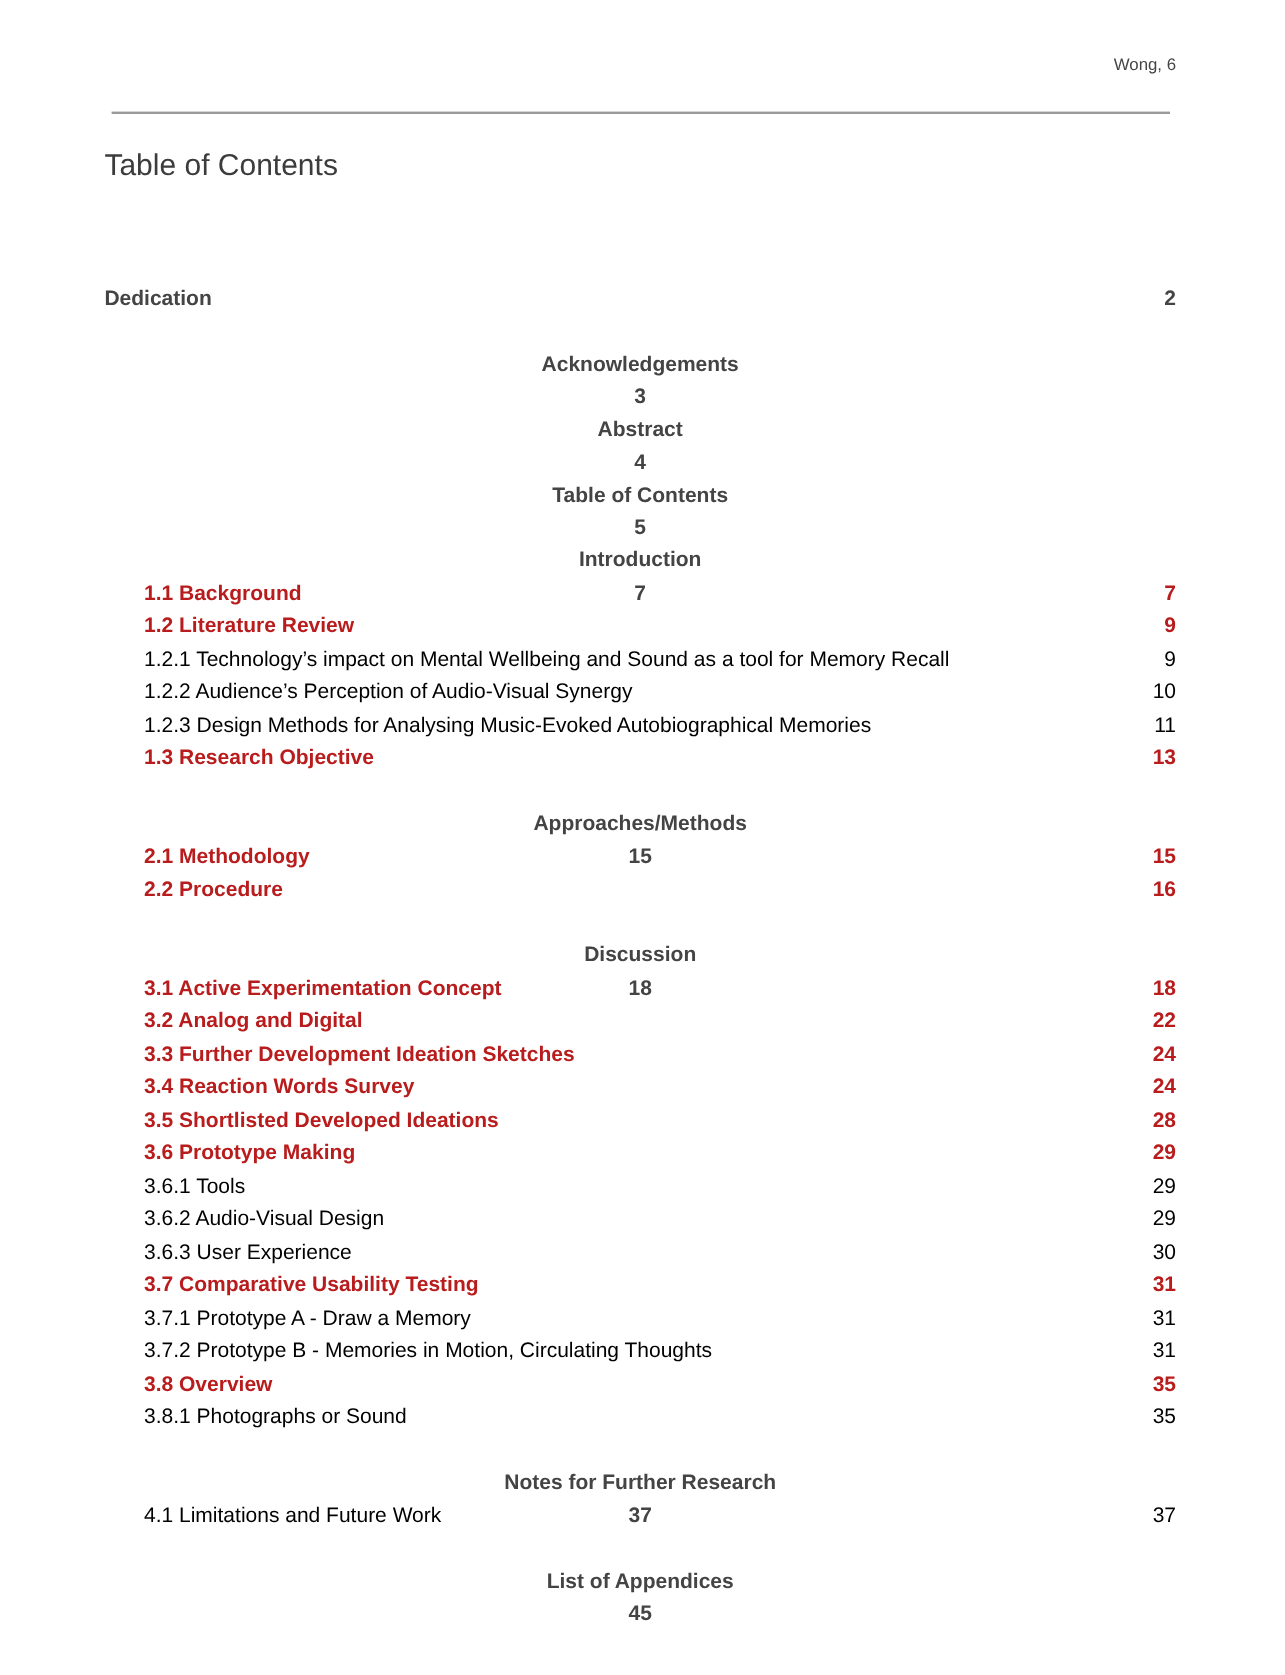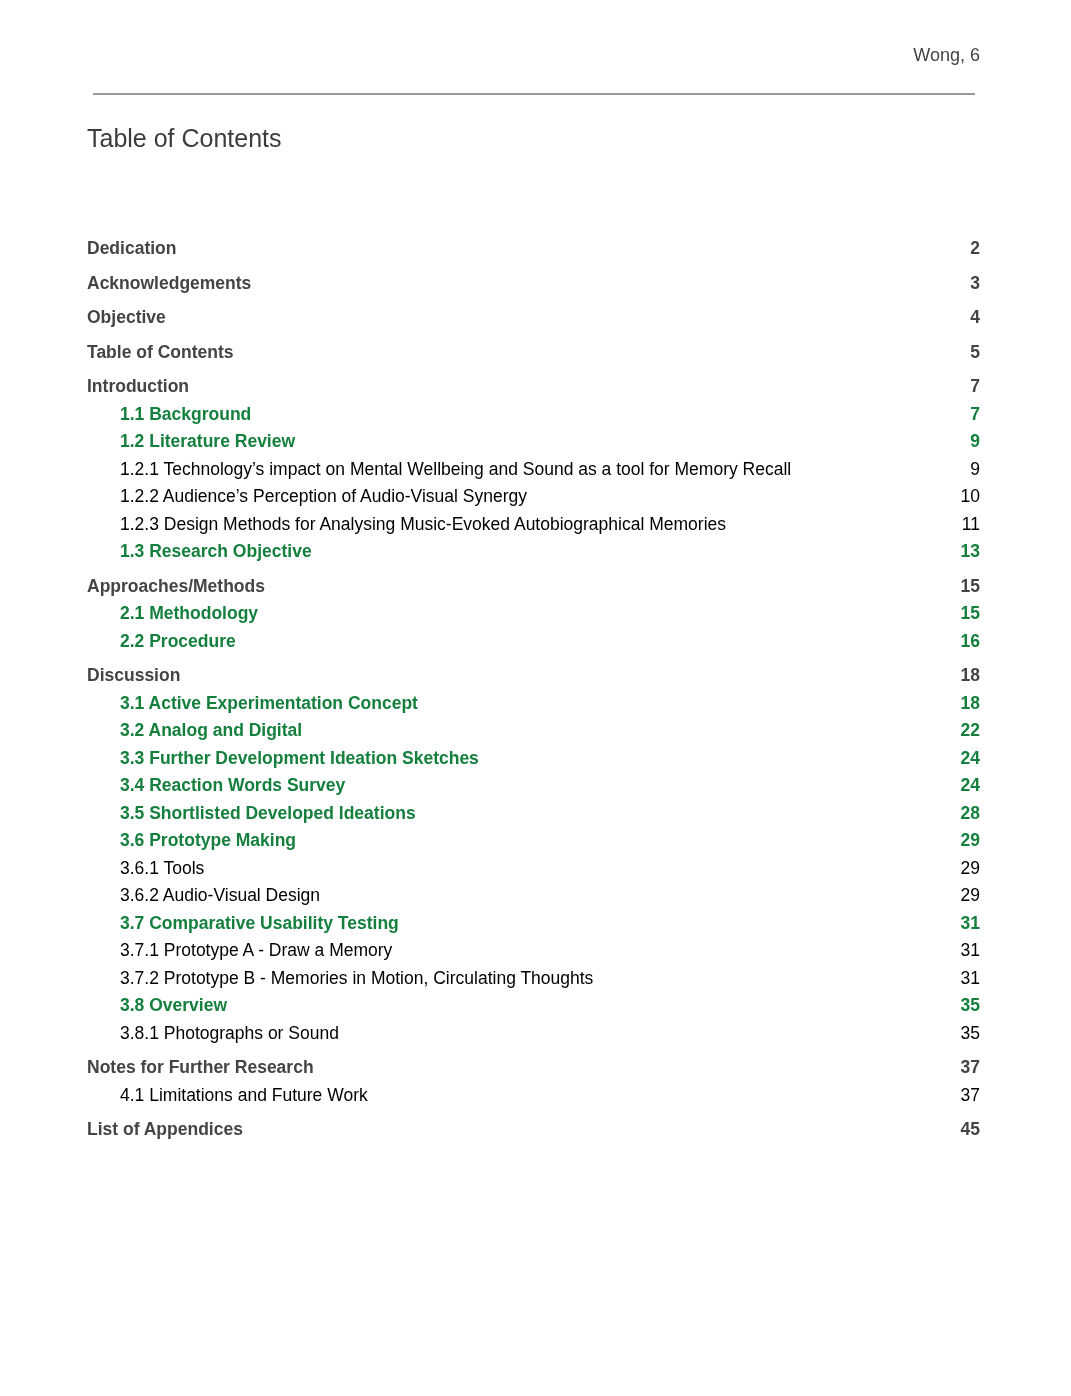--- a/index.html
+++ b/index.html
@@ -11,21 +11,21 @@
       width: 1071px;
       height: 1396px;
       position: relative;
       font-family: "Liberation Sans", sans-serif;
       overflow: hidden;
     }
     .page-header {
       position: absolute;
       top: 45px;
       right: 91px;
-      font-size: 18px;
+      font-size: 14px;
       color: #444444;
     }
     .header-rule {
       position: absolute;
       top: 93px;
       left: 93px;
       width: 882px;
       height: 0;
       border-top: 2px solid #9a9a9a;
     }
@@ -52,24 +52,24 @@
       line-height: 27.5px;
       font-size: 17.5px;
       white-space: nowrap;
     }
     .toc-entry .label { flex: 1; }
     .toc-entry .page { text-align: right; }
     .lvl-1 {
       font-weight: bold;
       color: #444444;
     }
-    .lvl-1.spaced { margin-top: 7px; }
+    .lvl-1.spaced { margin-top: 27px; flex-direction: column; }
     .lvl-2 {
       font-weight: bold;
-      color: #15803d;
+      color: #b91c1c;
       padding-left: 33px;
     }
     .lvl-3 {
       font-weight: normal;
       color: #000000;
       padding-left: 33px;
     }
   </style>
 </head>
 <body>
@@ -82,21 +82,21 @@
 <div class="toc-list" id="toc-list">
     <div class="toc-entry lvl-1">
       <span class="label">Dedication</span>
       <span class="page">2</span>
     </div>
     <div class="toc-entry lvl-1 spaced">
       <span class="label">Acknowledgements</span>
       <span class="page">3</span>
     </div>
     <div class="toc-entry lvl-1 spaced">
-      <span class="label">Objective</span>
+      <span class="label">Abstract</span>
       <span class="page">4</span>
     </div>
     <div class="toc-entry lvl-1 spaced">
       <span class="label">Table of Contents</span>
       <span class="page">5</span>
     </div>
     <div class="toc-entry lvl-1 spaced">
       <span class="label">Introduction</span>
       <span class="page">7</span>
     </div>
@@ -165,20 +165,24 @@
       <span class="page">29</span>
     </div>
     <div class="toc-entry lvl-3">
       <span class="label">3.6.1 Tools</span>
       <span class="page">29</span>
     </div>
     <div class="toc-entry lvl-3">
       <span class="label">3.6.2 Audio-Visual Design</span>
       <span class="page">29</span>
     </div>
+    <div class="toc-entry lvl-3">
+      <span class="label">3.6.3 User Experience</span>
+      <span class="page">30</span>
+    </div>
     <div class="toc-entry lvl-2">
       <span class="label">3.7 Comparative Usability Testing</span>
       <span class="page">31</span>
     </div>
     <div class="toc-entry lvl-3">
       <span class="label">3.7.1 Prototype A - Draw a Memory</span>
       <span class="page">31</span>
     </div>
     <div class="toc-entry lvl-3">
       <span class="label">3.7.2 Prototype B - Memories in Motion, Circulating Thoughts</span>

